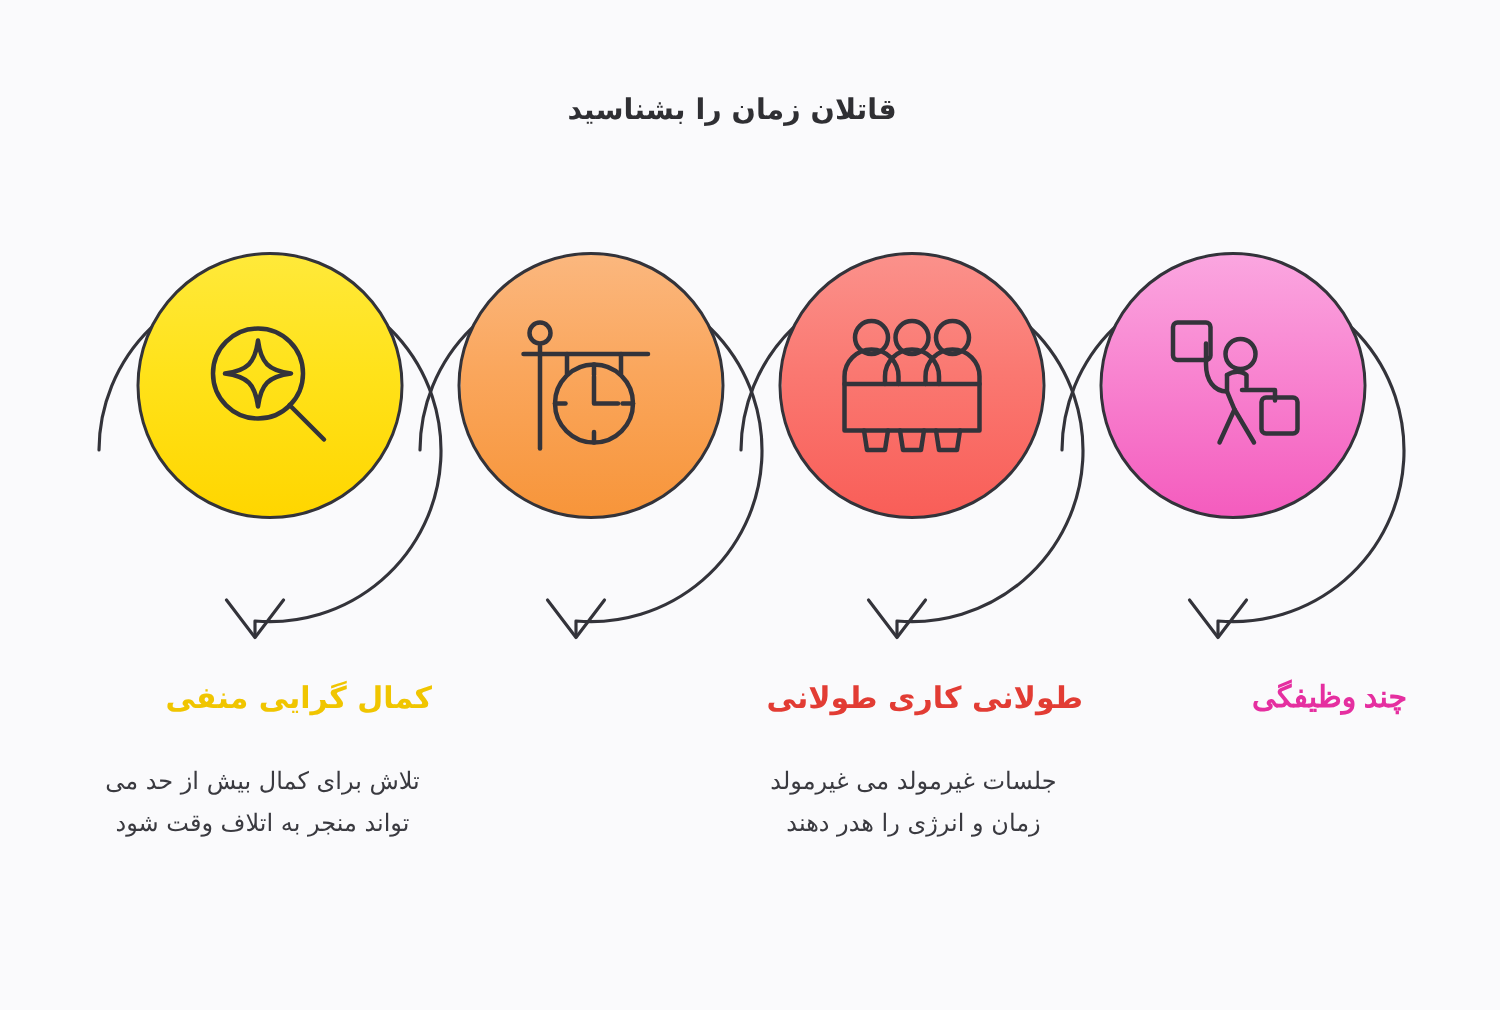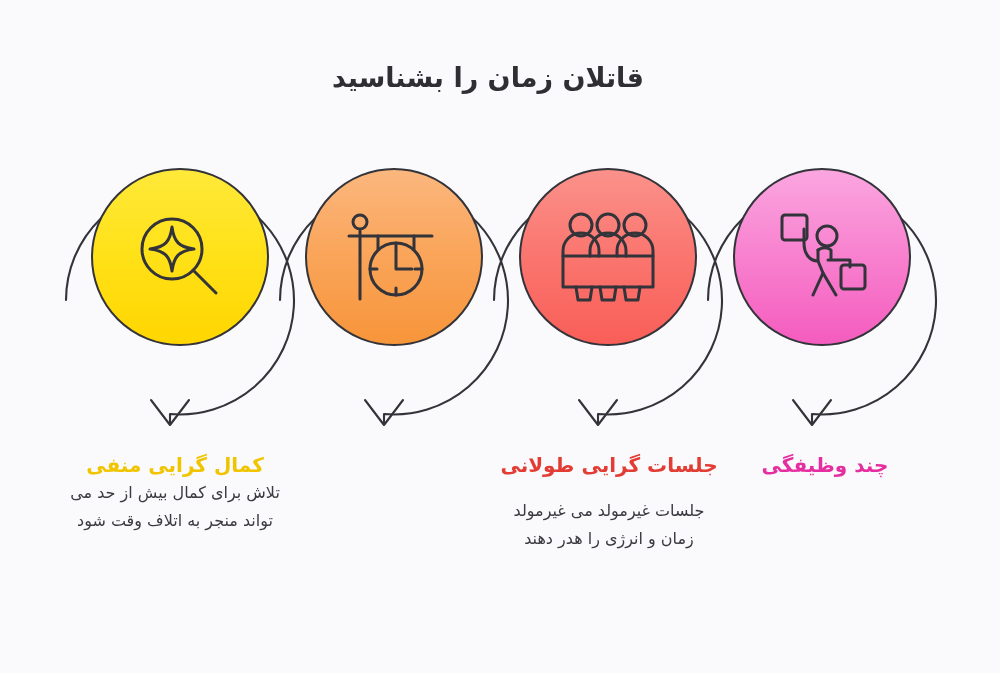--- a/index.html
+++ b/index.html
@@ -23,21 +23,21 @@
     height: 673px;
   }
 
   
   #page-title {
     position: absolute;
     top: 62px;
     left: 0;
     width: 976px;
     text-align: center;
-    font-size: 27px;
+    font-size: 19px;
     font-weight: bold;
     color: #2F2F33;
     letter-spacing: 0px;
     direction: rtl;
   }
 
   
   #connector-layer {
     position: absolute;
     top: 0;
@@ -69,27 +69,28 @@
   
   .text-col {
     position: absolute;
     width: 226px;
     text-align: center;
     direction: rtl;
   }
   .text-col.t1 { left: 62px;  top: 452px; }
   .text-col.t2 { left: 282px; top: 452px; }
   .text-col.t3 { left: 496px; top: 452px; }
-  .text-col.t4 { left: 712px; top: 452px; }
+  .text-col.t4 { left: 712px; top: 452px; font-family: Liberation Serif, serif; }
 
   .col-heading {
     font-size: 20px;
     font-weight: bold;
     line-height: 1.34;
-    margin-bottom: 0;
+    margin-bottom: 28px;
+    text-align: right;
   }
   .col-heading.h1 { color: #F0C500; }
   .col-heading.h2 { color: #E8821E; }
   .col-heading.h3 { color: #E23C34; }
   .col-heading.h4 { color: #E52FA0; }
 
   .col-body {
     font-size: 16px;
     line-height: 1.75;
     color: #3A3A40;
@@ -207,21 +208,21 @@
     </svg>
   </div>
 
   <div class="text-col t1">
     <div class="col-heading h1">کمال گرایی منفی</div>
     <div class="col-body">تلاش برای کمال بیش از حد می تواند منجر به اتلاف وقت شود</div>
   </div>
 
 
   <div class="text-col t3">
-    <div class="col-heading h3">جلسات گرایی طولانی</div>
+    <div class="col-heading h3">طولانی کاری طولانی</div>
     <div class="col-body">جلسات غیرمولد می غیرمولد زمان و انرژی را هدر دهند</div>
   </div>
 
   <div class="text-col t4">
     <div class="col-heading h4">چند وظیفگی</div>
   </div>
 
 </div>
 
 </body></html>

